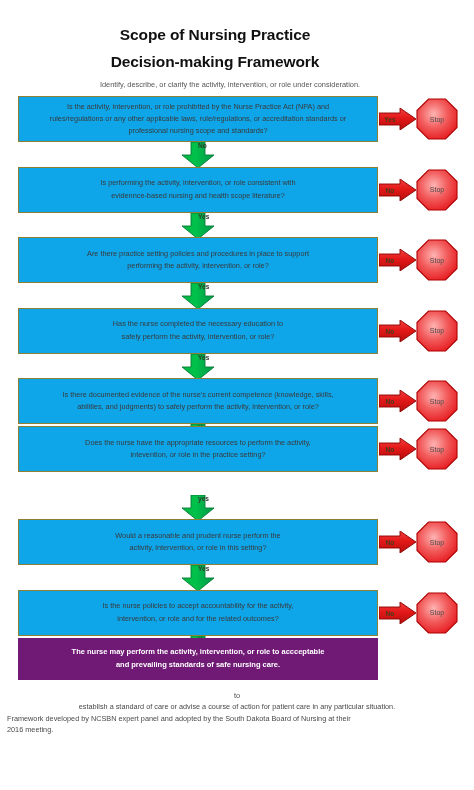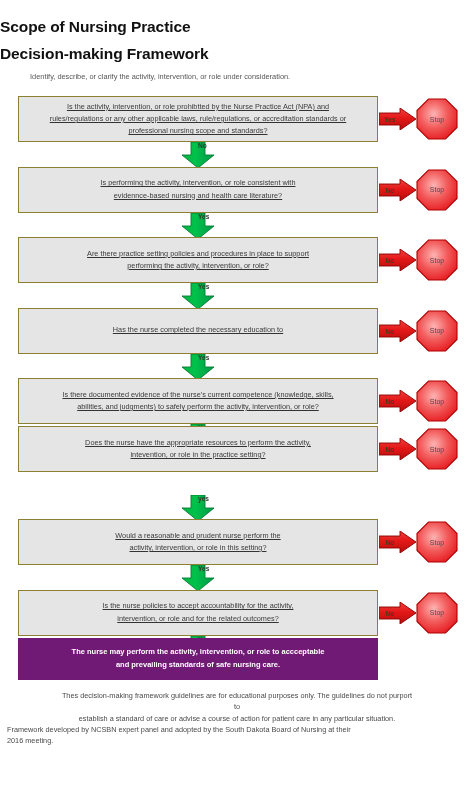--- a/index.html
+++ b/index.html
@@ -12,22 +12,23 @@
     height: 790px;
     position: relative;
     font-family: "Liberation Sans", sans-serif;
     color: #333333;
     overflow: hidden;
   }
 
   
   .header {
     position: absolute;
-    top: 4px; left: 0;
+    top: 12px; left: 0;
     width: 430px;
+    text-align: center;
   }
   .title-line {
     font-size: 15.5px;
     font-weight: bold;
     color: #111111;
     letter-spacing: -0.1px;
   }
   .title-line.l1 { margin-top: 14px; }
   .title-line.l2 { margin-top: 9px; }
   .subtitle {
@@ -44,28 +45,27 @@
     width: 474px;
     height: 46px;
   }
   .qbox {
     position: absolute;
     left: 18px;
     top: 0;
     width: 360px;
     height: 46px;
     box-sizing: border-box;
-    background: #e5e5e5;
+    background: #0ea5e9;
     border: 1.3px solid #8e7f33;
     display: flex;
     align-items: center;
     justify-content: center;
     text-align: center;
     padding: 0 8px;
-    text-decoration: underline;
   }
   .qbox-text {
     font-size: 7.3px;
     line-height: 1.65;
     color: #3a3a3a;
   }
 
   
   .red-arrow {
     position: absolute;
@@ -224,21 +224,21 @@
           </linearGradient>
         </defs>
         <path d="M13,0 L27,0 L27,13 L36,13 L20,26 L4,13 L13,13 Z" fill="url(#gg)" stroke="#067a34" stroke-width="0.9"></path>
       </svg>
       <div class="down-arrow-label">No</div>
     </div>
     <div class="row" style="top: 166.5px;">
       <div class="qbox">
         <div class="qbox-text">
           <div>Is performing the activity, intervention, or role consistent with</div>
-          <div>evidennce-based nursing and health care literature?</div>
+          <div>evidennce-based nursing and health scope literature?</div>
         </div>
       </div>
       <div class="red-arrow">
         <svg width="37" height="22" viewBox="0 0 37 22">
           <defs>
             <linearGradient id="rg" x1="0" y1="0" x2="0" y2="1">
               <stop offset="0%" stop-color="#f04040"></stop>
               <stop offset="45%" stop-color="#e31818"></stop>
               <stop offset="100%" stop-color="#b80d0d"></stop>
             </linearGradient>
@@ -318,20 +318,21 @@
           </linearGradient>
         </defs>
         <path d="M13,0 L27,0 L27,13 L36,13 L20,26 L4,13 L13,13 Z" fill="url(#gg)" stroke="#067a34" stroke-width="0.9"></path>
       </svg>
       <div class="down-arrow-label">Yes</div>
     </div>
     <div class="row" style="top: 307.5px;">
       <div class="qbox">
         <div class="qbox-text">
           <div>Has the nurse completed the necessary education to</div>
+          <div>safely perform the activity, intervention, or role?</div>
         </div>
       </div>
       <div class="red-arrow">
         <svg width="37" height="22" viewBox="0 0 37 22">
           <defs>
             <linearGradient id="rg" x1="0" y1="0" x2="0" y2="1">
               <stop offset="0%" stop-color="#f04040"></stop>
               <stop offset="45%" stop-color="#e31818"></stop>
               <stop offset="100%" stop-color="#b80d0d"></stop>
             </linearGradient>
@@ -558,18 +559,17 @@
   </div>
 
 <div class="result-box" id="result-box" style="top: 638px;">
   <div class="result-text" id="result-text">
       <div>The nurse may perform the activity, intervention, or role to accceptable</div>
       <div>and prevailing standards of safe nursing care.</div>
     </div>
 </div>
 
 <div class="footer" id="footer" style="top: 690px;">
-  <div class="footer-centered">Thes decision-making framework guidelines are for educational purposes only. The guidelines do not purport</div>
   <div class="footer-centered">to</div>
   <div class="footer-centered">establish a standard of care or advise a course of action for patient care in any particular situation.</div>
   <div class="footer-left">Framework developed by NCSBN expert panel and adopted by the South Dakota Board of Nursing at their</div>
   <div class="footer-left">2016 meeting.</div>
 </div>
 
 </body></html>

